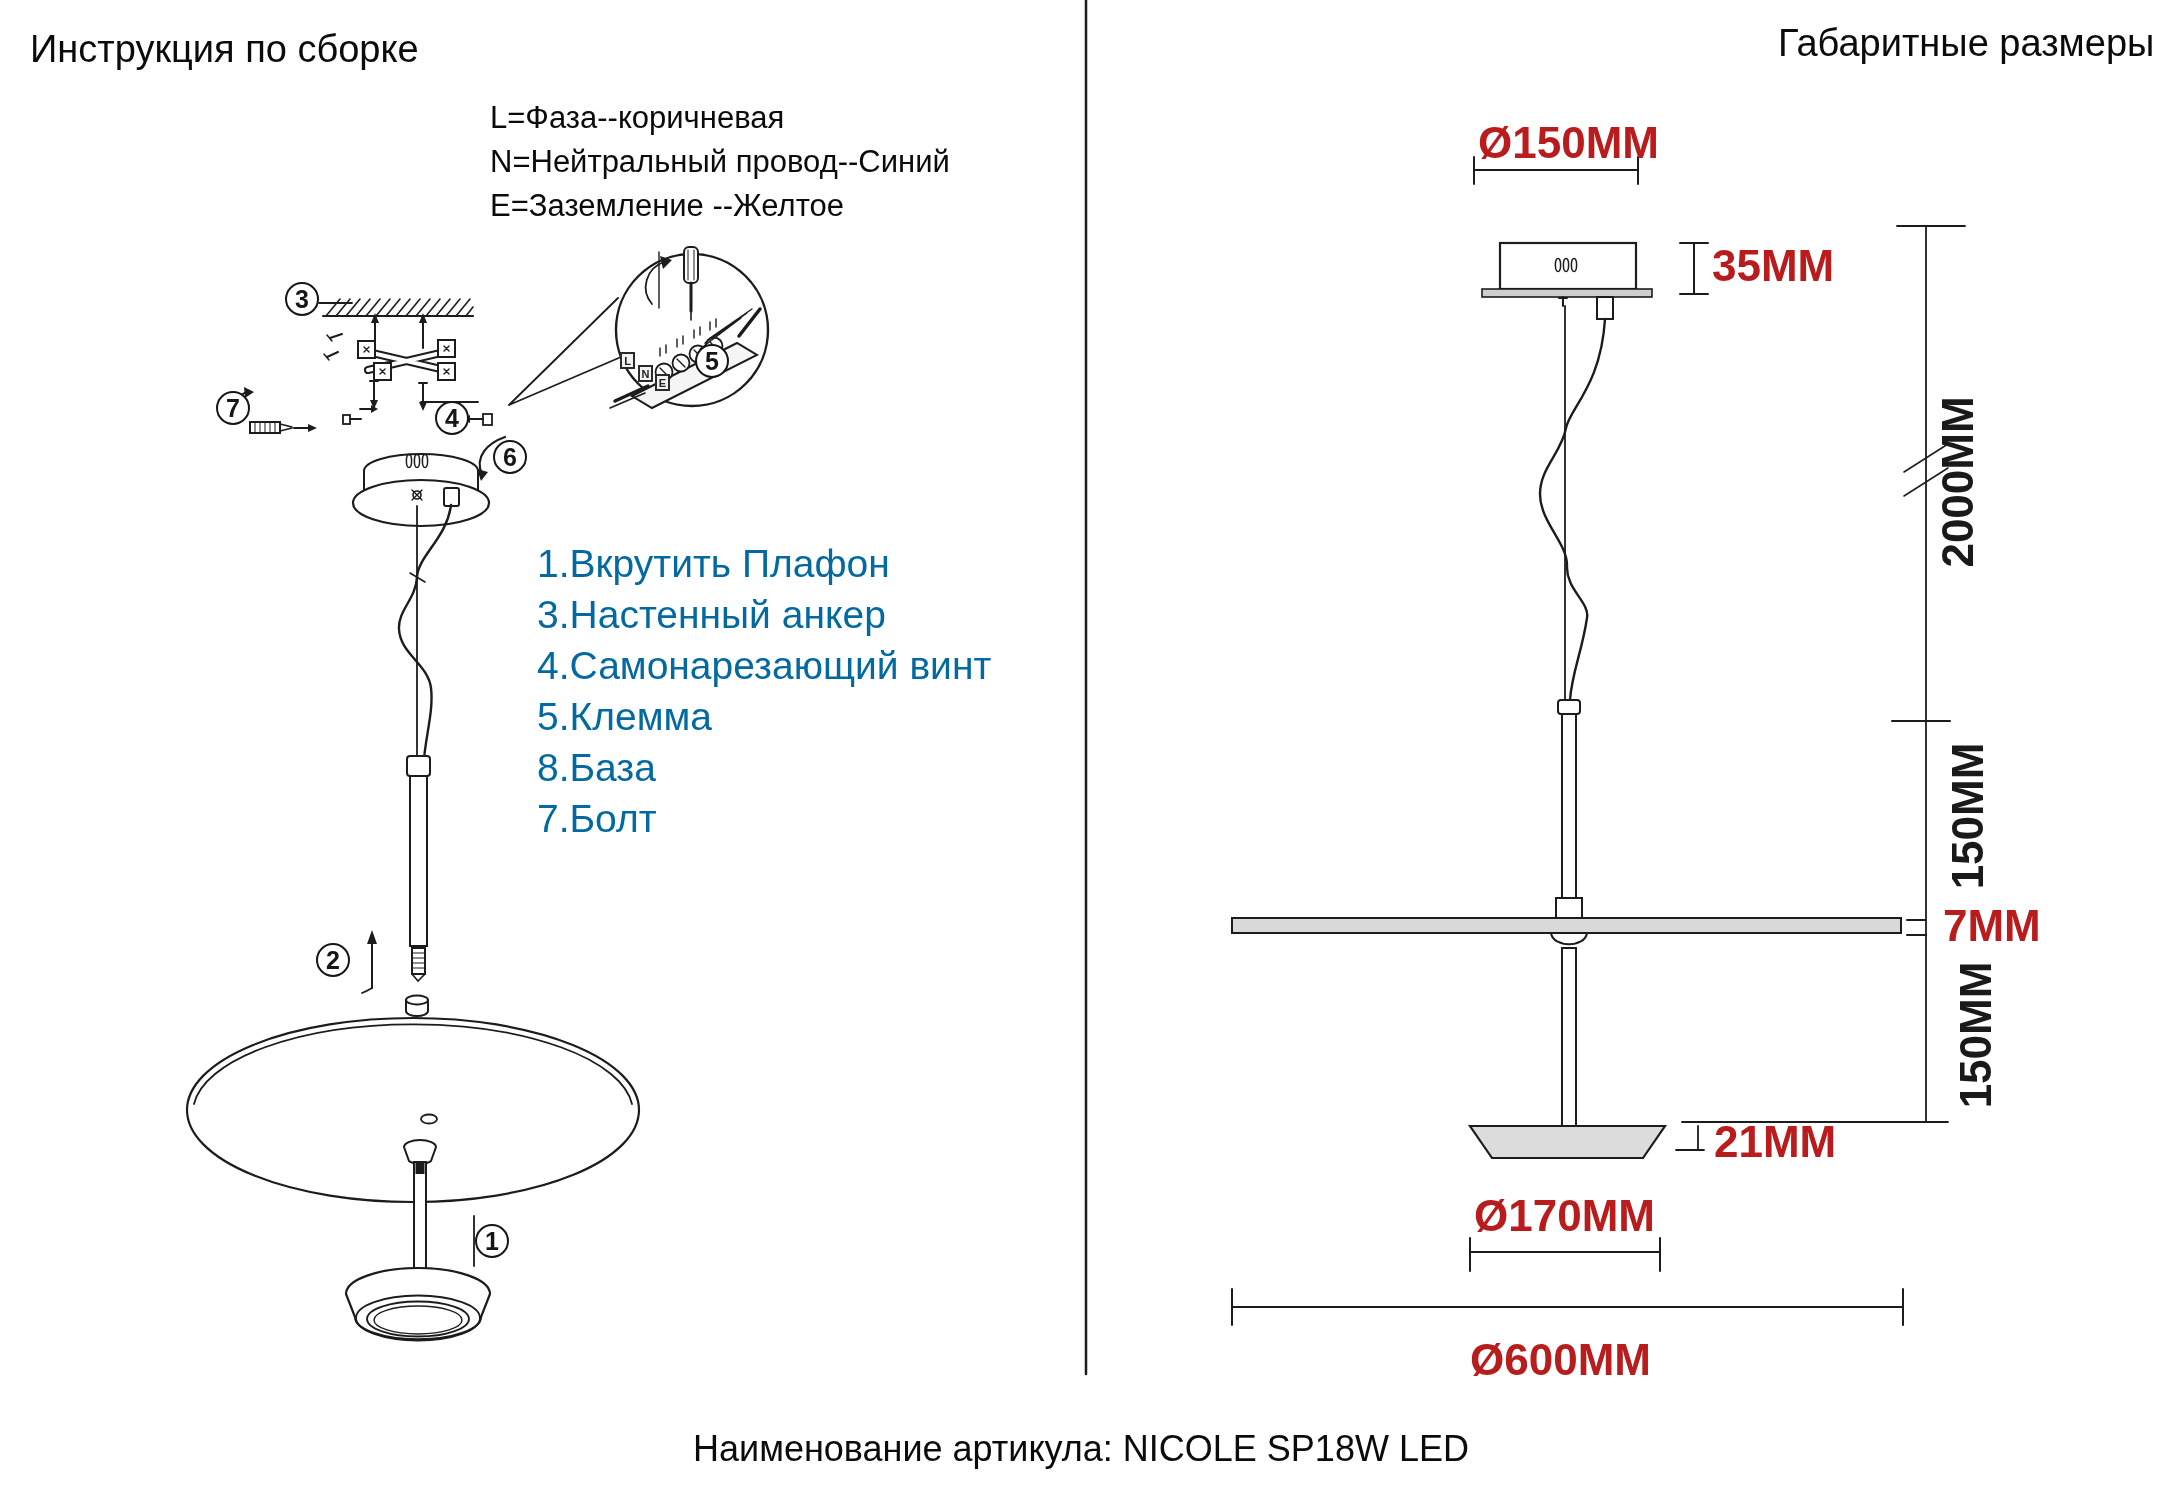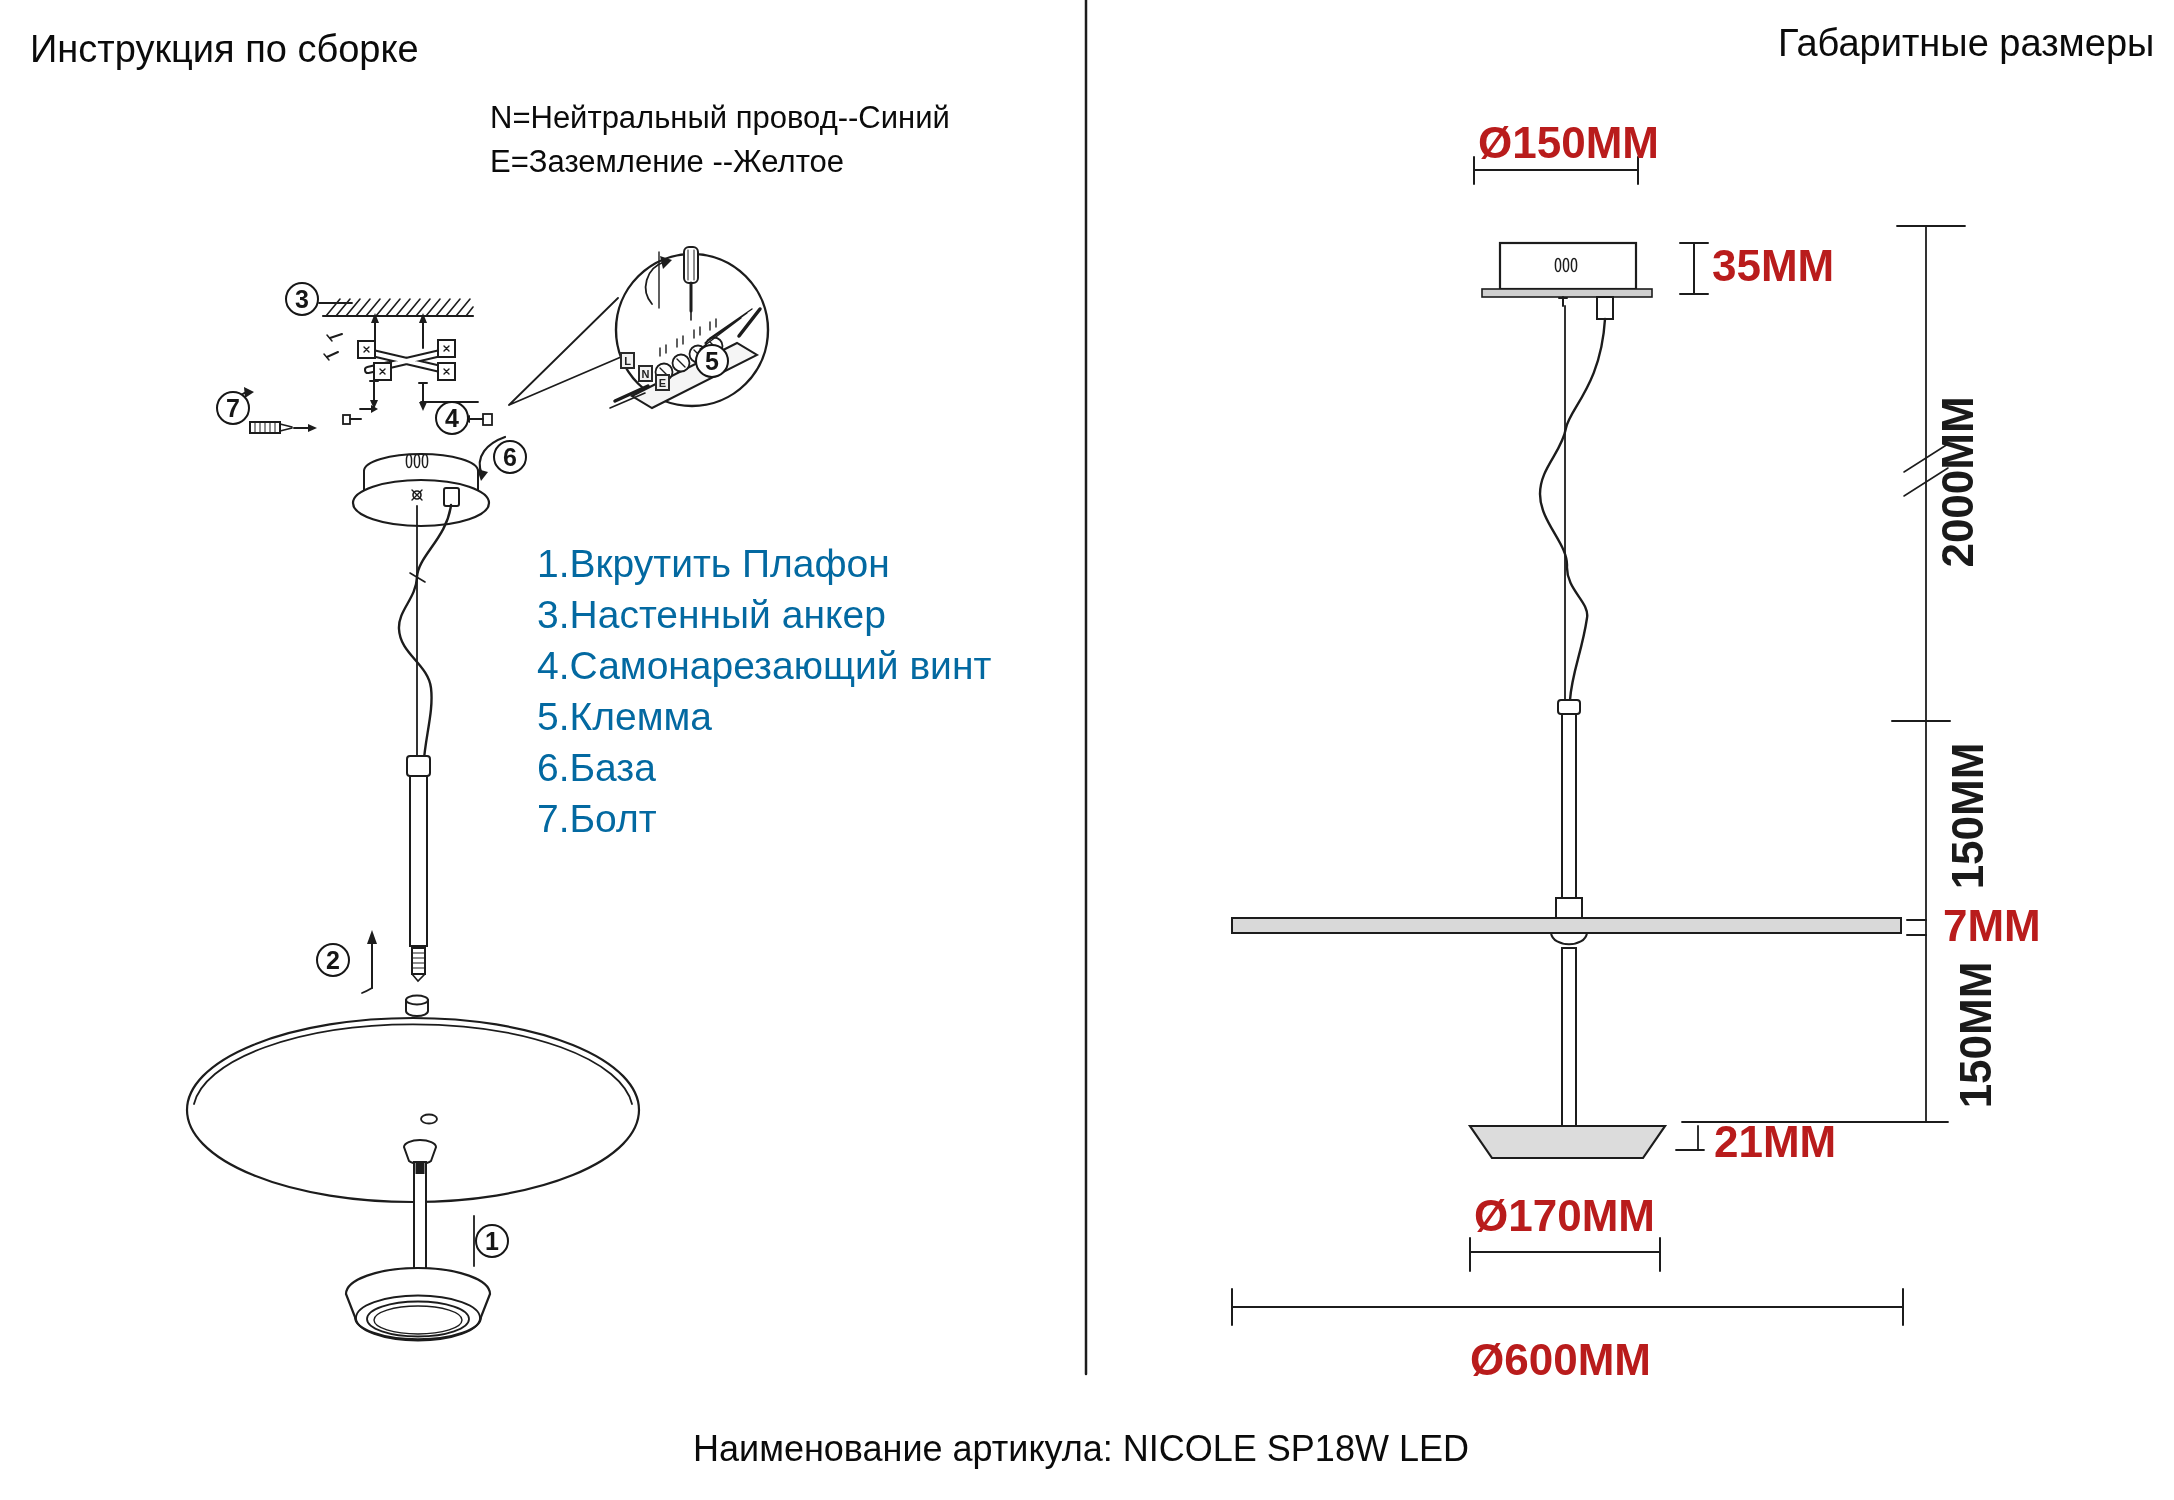--- a/index.html
+++ b/index.html
@@ -210,30 +210,31 @@
       <path d="M1904 472 L1948 444 M1904 496 L1948 468" stroke-width="1.5"></path>
       <path d="M1892 721 H1950" stroke-width="2"></path>
       <path d="M1907 920 H1926 M1907 935 H1926" stroke-width="2"></path>
     </g>
   </svg>
 
   <div class="abs title" style="left:30px;top:28px;">Инструкция по сборке</div>
   <div class="abs title" style="left:1778px;top:22px;">Габаритные размеры</div>
 
   <div class="abs legend" style="left:490px;top:96px;">
+    <div>L=Фаза--коричневая</div>
     <div>N=Нейтральный провод--Синий</div>
     <div>E=Заземление --Желтое</div>
   </div>
 
   <div class="abs steps" style="left:537px;top:538px;">
     <div>1.Вкрутить Плафон</div>
     <div>3.Настенный анкер</div>
     <div>4.Самонарезающий винт</div>
     <div>5.Клемма</div>
-    <div>6.База</div>
+    <div>8.База</div>
     <div>7.Болт</div>
   </div>
 
   <div class="callout" style="left:285px;top:282px;">3</div>
   <div class="callout" style="left:216px;top:391px;">7</div>
   <div class="callout" style="left:435px;top:401px;">4</div>
   <div class="callout" style="left:493px;top:440px;">6</div>
   <div class="callout" style="left:695px;top:344px;">5</div>
   <div class="callout" style="left:316px;top:943px;">2</div>
   <div class="callout" style="left:475px;top:1224px;">1</div>

